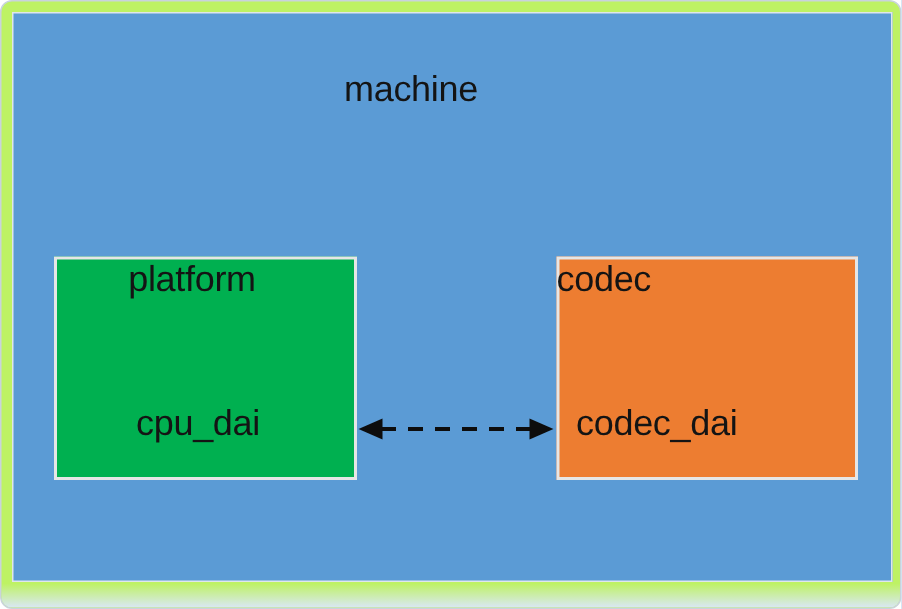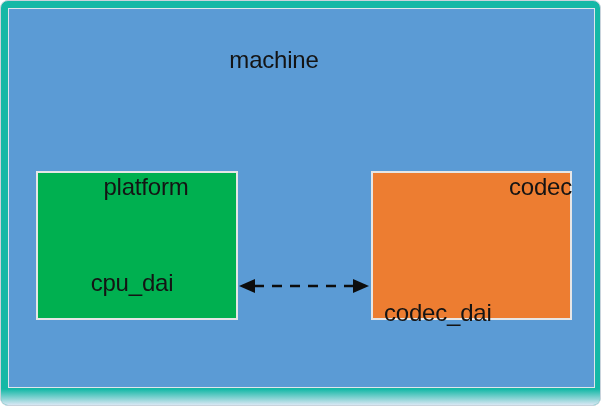--- a/index.html
+++ b/index.html
@@ -6,21 +6,21 @@
     margin: 0;
     padding: 0;
     background: #ffffff;
     font-family: "Liberation Sans", sans-serif;
   }
   .frame {
     position: relative;
     width: 601px;
     height: 406px;
     box-sizing: border-box;
-    background: #14b8a6;
+    background: #bef264;
     border: 1px solid #c9d3dc;
     border-radius: 8px;
     overflow: hidden;
   }
   .frame-bottom-glow {
     position: absolute;
     left: 0; right: 0; bottom: 0;
     height: 16px;
     background: linear-gradient(to bottom, rgba(216,230,243,0), #d9e7f4);
     pointer-events: none;
@@ -50,36 +50,36 @@
     letter-spacing: -0.2px;
     line-height: 1.2;
     color: #141414;
     white-space: nowrap;
   }
   .machine-label {
     left: 273px; top: 45px;
     transform: translateX(-50%);
   }
   .platform-label {
-    left: 44px; top: 172px;
+    left: 26px; top: 172px;
     width: 202px;
     text-align: center;
   }
   .codec-label {
     left: 370px; top: 172px;
     width: 201px;
-    text-align: right;
+    text-align: left;
   }
   .cpu-dai-label {
     left: 35px; top: 268px;
     width: 192px;
     text-align: center;
   }
   .codec-dai-label {
-    left: 383px; top: 268px; margin-top: 30px;
+    left: 383px; top: 268px;
   }
   .dai-arrow {
     position: absolute;
     left: 236px; top: 272px;
     width: 136px; height: 26px;
   }
 </style>
 </head>
 <body>
 

